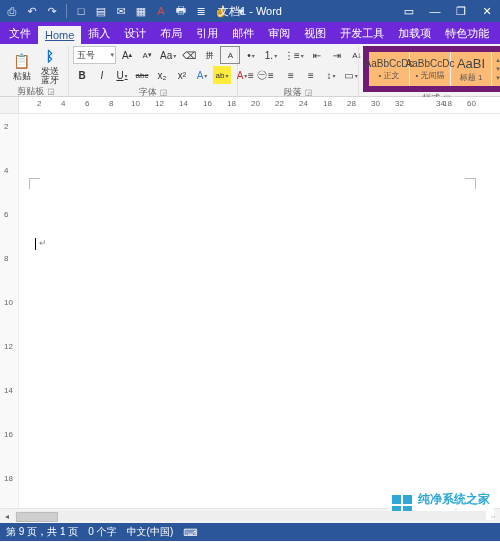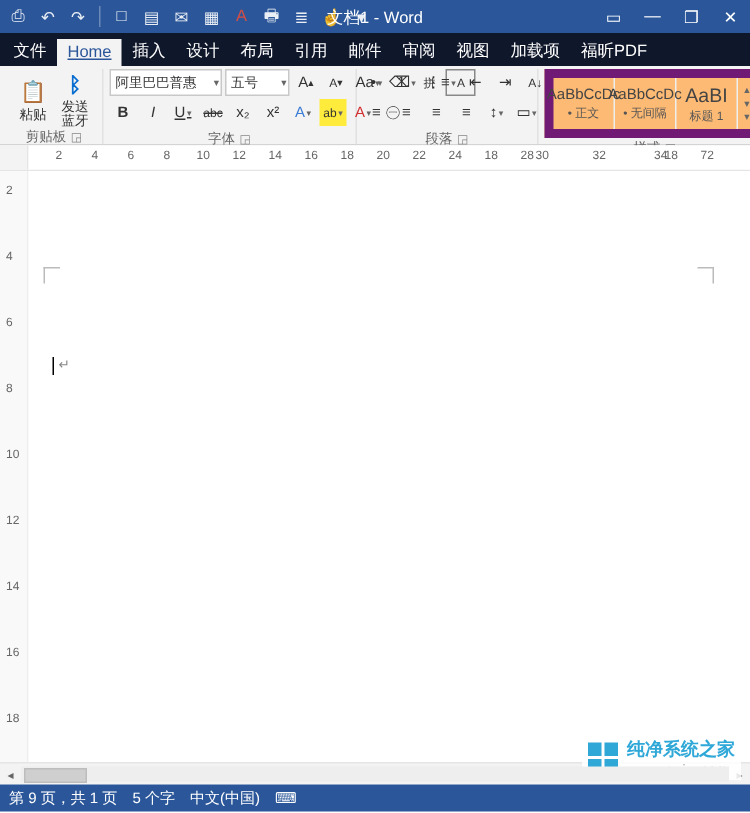--- a/index.html
+++ b/index.html
@@ -3,21 +3,21 @@
 <meta charset="utf-8">
 <style>
 html,body{margin:0;padding:0;font-family:"Microsoft YaHei","Segoe UI",Arial,sans-serif;font-size:11px;color:#333;background:#fff;width:500px;height:542px;overflow:hidden;}
 .titlebar{height:22px;background:#2b579a;color:#fff;display:flex;align-items:center;padding:0 4px;position:relative;}
 .titlebar .qat{display:flex;gap:4px;align-items:center;}
 .titlebar .qat .qbtn{width:16px;height:16px;display:flex;align-items:center;justify-content:center;font-size:11px;opacity:.9;cursor:pointer;}
 .titlebar .sep{width:1px;height:14px;background:rgba(255,255,255,.3);margin:0 2px;}
 .title-center{position:absolute;left:50%;transform:translateX(-50%);font-size:11px;white-space:nowrap;}
 .titlebar .right{margin-left:auto;display:flex;align-items:center;gap:8px;}
 .titlebar .winbtn{width:18px;height:18px;display:flex;align-items:center;justify-content:center;font-size:11px;cursor:pointer;}
-.tabs{height:22px;background:#0f172a;color:#fff;display:flex;align-items:flex-end;padding:0 2px;}
+.tabs{height:22px;background:#6d28d9;color:#fff;display:flex;align-items:flex-end;padding:0 2px;}
 .tab{padding:3px 7px;font-size:11px;cursor:pointer;white-space:nowrap;}
 .tab.active{background:#f3f3f3;color:#2b579a;text-decoration:underline;}
 .tab.file{color:#fff;}
 .ribbon{height:50px;background:#f3f3f3;border-bottom:1px solid #d4d4d4;display:flex;padding:2px 4px 0 4px;}
 .group{display:flex;flex-direction:column;border-right:1px solid #e1e1e1;padding:0 4px 1px 4px;}
 .group .gbody{flex:1;display:flex;align-items:center;}
 .group .glabel{text-align:center;font-size:9px;color:#666;padding:0 0 1px 0;display:flex;justify-content:center;align-items:center;gap:3px;}
 .group .glabel .launcher{font-size:8px;color:#888;cursor:pointer;}
 .bigbtn{width:28px;display:flex;flex-direction:column;align-items:center;justify-content:center;gap:1px;cursor:pointer;}
 .bigbtn .ic{width:20px;height:20px;display:flex;align-items:center;justify-content:center;font-size:14px;}
@@ -94,21 +94,23 @@
 <div class="tabs">
   <div class="tab file">文件</div>
   <div class="tab active">Home</div>
   <div class="tab">插入</div>
   <div class="tab">设计</div>
   <div class="tab">布局</div>
   <div class="tab">引用</div>
   <div class="tab">邮件</div>
   <div class="tab">审阅</div>
   <div class="tab">视图</div>
+  <div class="tab">开发工具</div>
   <div class="tab">加载项</div>
+  <div class="tab">特色功能</div>
   <div class="tab">福昕PDF</div>
 
 </div>
 
 <div class="ribbon">
 
   <div class="group">
     <div class="gbody">
       <div class="bigbtn">
         <div class="ic">📋</div>
@@ -121,24 +123,20 @@
     </div>
     <div class="glabel">
         <span>剪贴板</span>
         <span class="launcher">◲</span>
       </div>
   </div>
 
   <div class="group fontgrp" style="width:160px;">
     <div class="gbody" style="flex-direction:column;align-items:flex-start;justify-content:center;">
       <div class="row">
-        <div class="sel" style="width:58px;">
-            <span>阿里巴巴普惠</span>
-            <span class="dd">▾</span>
-          </div>
         <div class="sel" style="width:26px;">
             <span>五号</span>
             <span class="dd">▾</span>
           </div>
         <div class="rbtn">
             <span>A</span>
             <sup>▴</sup>
           </div>
         <div class="rbtn">
             <span style="font-size:8px">A</span>
@@ -268,25 +266,25 @@
     <span class="num" style="left:112px">10</span>
     <span class="num" style="left:136px">12</span>
     <span class="num" style="left:160px">14</span>
     <span class="num" style="left:184px">16</span>
     <span class="num" style="left:208px">18</span>
     <span class="num" style="left:232px">20</span>
     <span class="num" style="left:256px">22</span>
     <span class="num" style="left:280px">24</span>
     <span class="num" style="left:304px">18</span>
     <span class="num" style="left:328px">28</span>
-    <span class="num" style="left:338px">30</span>
+    <span class="num" style="left:352px">30</span>
     <span class="num" style="left:376px">32</span>
     <span class="num" style="left:417px">34</span>
     <span class="num" style="left:424px">18</span>
-    <span class="num" style="left:448px">72</span>
+    <span class="num" style="left:448px">60</span>
   </div>
 </div>
 
 <div class="docarea">
   <div class="ruler-v">
     <span class="num" style="top:8px">2</span>
     <span class="num" style="top:52px">4</span>
     <span class="num" style="top:96px">6</span>
     <span class="num" style="top:140px">8</span>
     <span class="num" style="top:184px">10</span>
@@ -319,16 +317,16 @@
 <div class="hscroll">
   <div class="sarrow">◂</div>
   <div class="strack">
       <div class="sthumb"></div>
     </div>
   <div class="sarrow">▸</div>
 </div>
 
 <div class="statusbar">
   <span class="sseg">第 9 页，共 1 页</span>
-  <span class="sseg">5 个字</span>
+  <span class="sseg">0 个字</span>
   <span class="sseg">中文(中国)</span>
   <span class="sicon">⌨</span>
 </div>
 
 </body></html>

